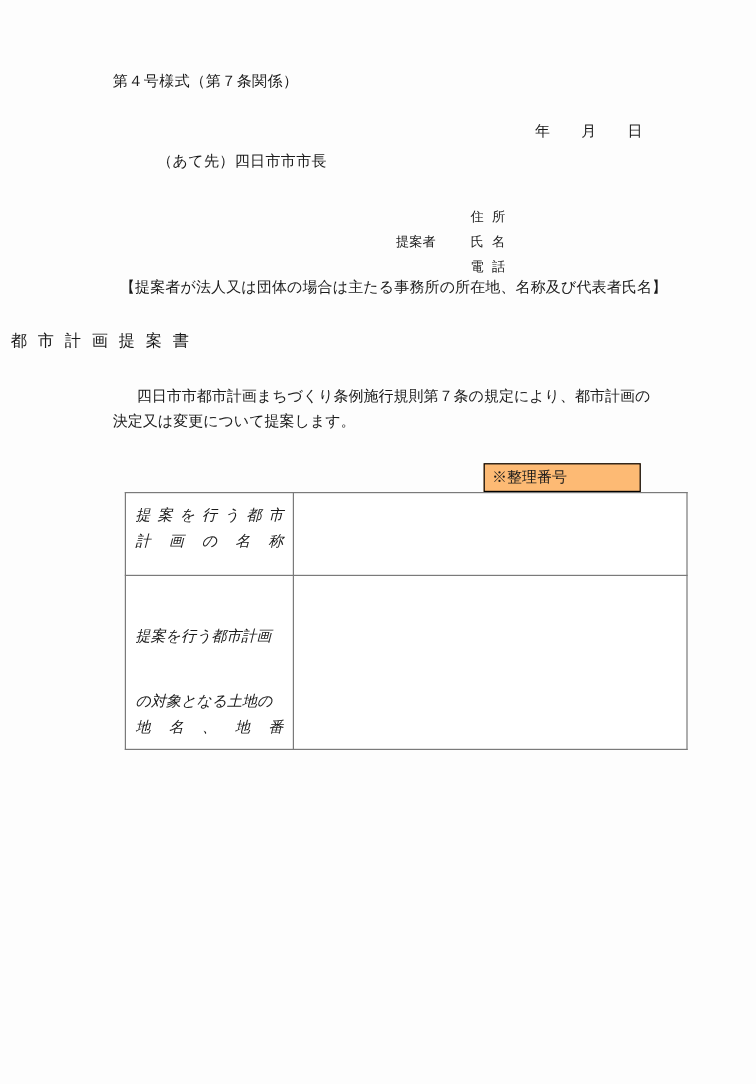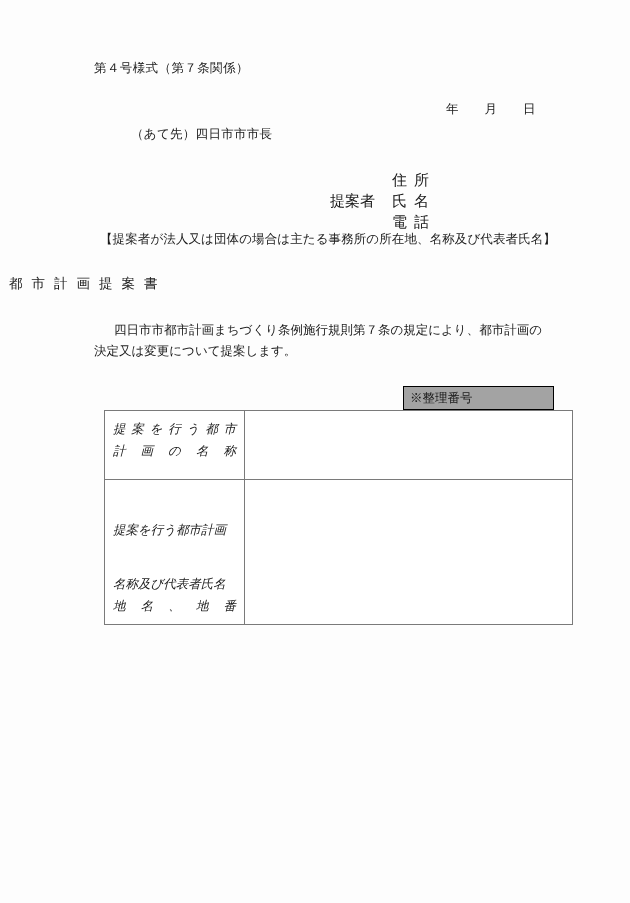--- a/index.html
+++ b/index.html
@@ -49,21 +49,21 @@
     top: 126px;
     font-size: 12.5px;
     letter-spacing: 0.3px;
   }
 
   
   .proposer-block {
     position: absolute;
     left: 330px;
     top: 170px;
-    font-size: 15px;
+    font-size: 11px;
     line-height: 21px;
   }
   .pb-row { display: block; height: 21px; }
   .pb-pre {
     display: inline-block;
     width: 62px;
     text-align: left;
   }
   .pb-label {
     display: inline-block;
@@ -100,25 +100,25 @@
     line-height: 21px;
   }
   .body-text p { margin: 0; }
   .p-indent { text-indent: 1.6em; }
 
   
   .ref-box {
     position: absolute;
     left: 403px;
     top: 386px;
-    width: 151px;
+    width: 131px;
     height: 24px;
     border: 1.6px solid #000;
     box-sizing: border-box;
-    background: #a3a3a3;
+    background: #fdba74;
   }
   .ref-box-label {
     position: absolute;
     left: 6px;
     top: 3px;
     font-size: 12.5px;
     white-space: nowrap;
   }
 
   .main-table {
@@ -204,21 +204,21 @@
       <tr class="row-1">
         <td class="label-cell">
           <span class="jline">提案を行う都市</span>
           <span class="jline">計画の名称</span>
         </td>
         <td class="value-cell"></td>
       </tr>
       <tr class="row-2">
         <td class="label-cell">
           <span class="jline-tight">提案を行う都市計画</span>
-          <span class="jline-tight">名称及び代表者氏名</span>
+          <span class="jline-tight">の対象となる土地の</span>
           <span class="jline">地名、地番</span>
         </td>
         <td class="value-cell"></td>
       </tr>
     </tbody>
   </table>
 
 </div>
 
 </body></html>

